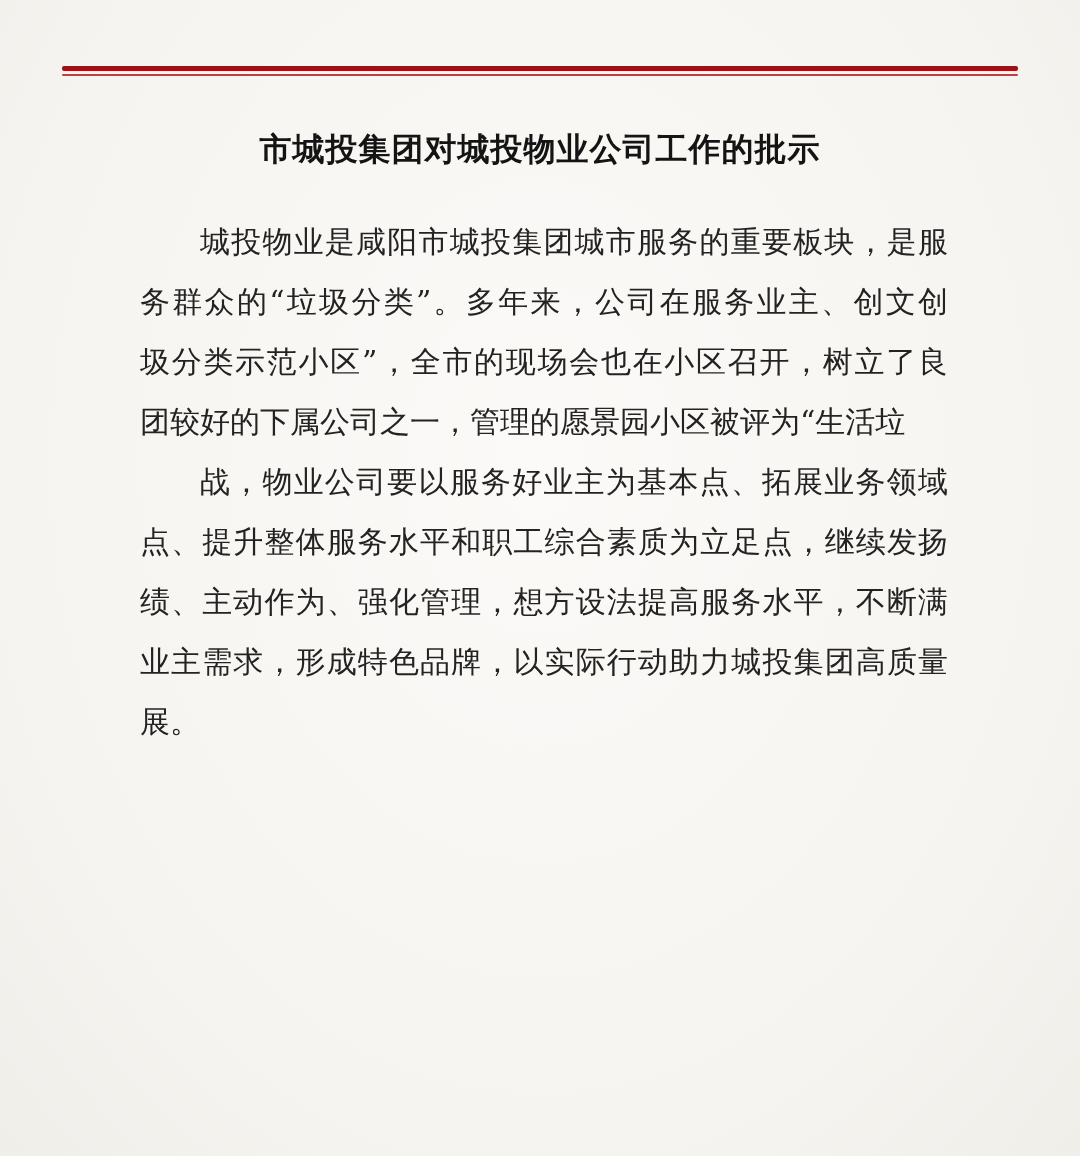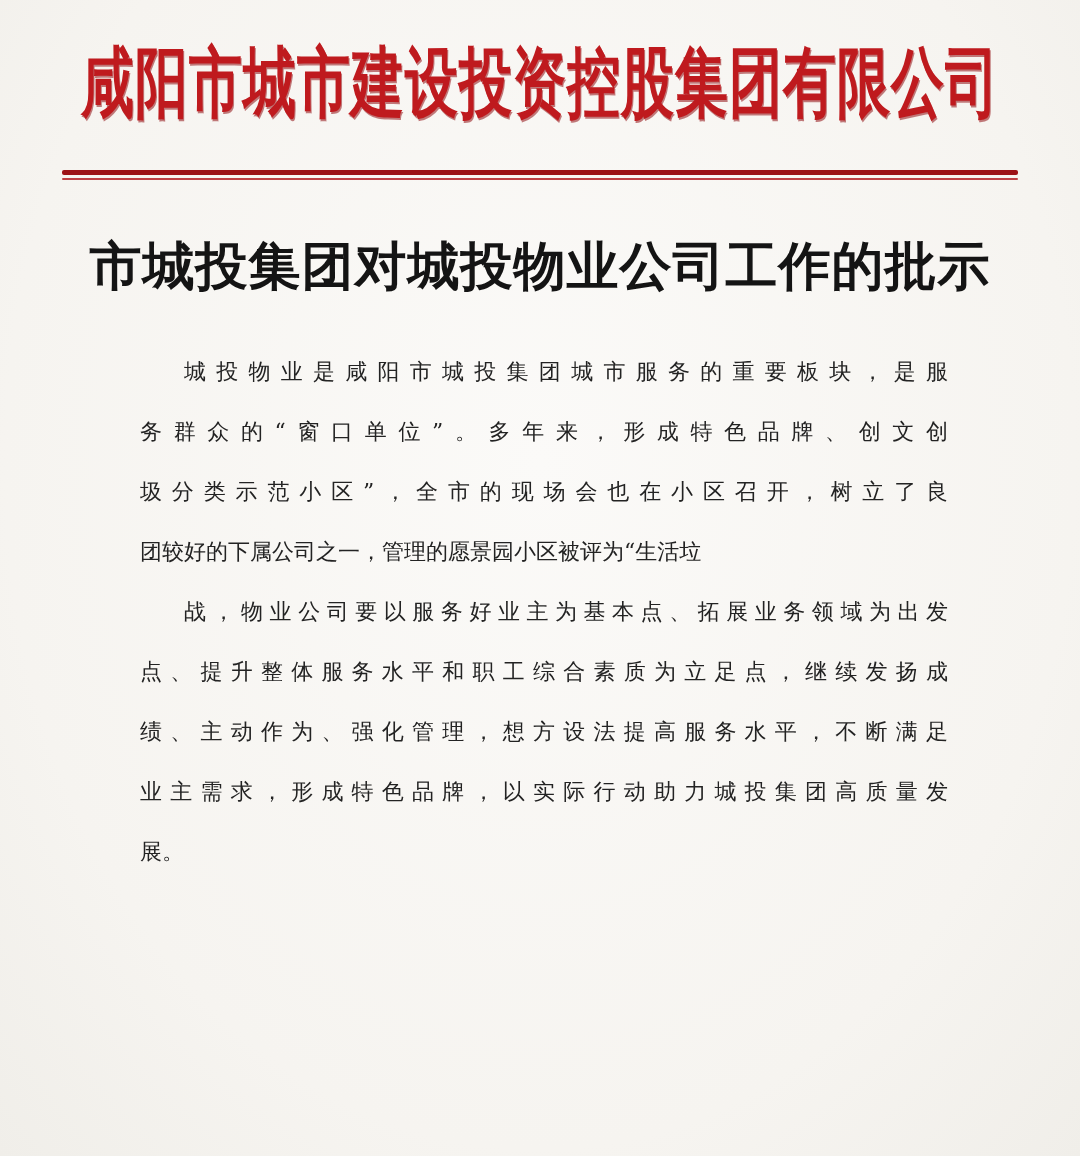--- a/index.html
+++ b/index.html
@@ -43,60 +43,57 @@
   }
   .divider .thin {
     height: 2px;
     margin-top: 3px;
     background: #bd4044;
     border-radius: 1px;
   }
   .doc-title {
     margin-top: 52px;
     text-align: center;
-    font-size: 52px;
+    font-size: 32px;
     font-weight: 900;
     color: #141414;
     letter-spacing: 1px;
   }
   .doc-body {
     margin: 40px 132px 0 140px;
-    font-size: 22px;
+    font-size: 30px;
     color: #232323;
     line-height: 60px;
   }
   .line {
     text-align: justify;
     text-align-last: justify;
     height: 60px;
     overflow: hidden;
   }
   .para .line:first-child { text-indent: 2em; }
   .para .line:last-child { text-align-last: left; }
 </style>
 </head>
 <body>
 
 <div class="page">
 
-  <div class="letterhead">
-    <span class="letterhead-text">咸阳市城市建设投资控股集团有限公司</span>
-  </div>
 
   <div class="divider">
     <div class="thick"></div>
     <div class="thin"></div>
   </div>
 
   <div class="doc-title">市城投集团对城投物业公司工作的批示</div>
 
   <div class="doc-body">
     <div class="para">
         <div class="line">城投物业是咸阳市城投集团城市服务的重要板块，是服</div>
-        <div class="line">务群众的“窗口单位”。多年来，形成特色品牌、创文创</div>
+        <div class="line">务群众的“垃圾分类”。多年来，公司在服务业主、创文创</div>
         <div class="line">圾分类示范小区”，全市的现场会也在小区召开，树立了良</div>
         <div class="line">团较好的下属公司之一，管理的愿景园小区被评为“生活垃</div>
       </div>
     <div class="para">
         <div class="line">战，物业公司要以服务好业主为基本点、拓展业务领域为出发</div>
         <div class="line">点、提升整体服务水平和职工综合素质为立足点，继续发扬成</div>
         <div class="line">绩、主动作为、强化管理，想方设法提高服务水平，不断满足</div>
         <div class="line">业主需求，形成特色品牌，以实际行动助力城投集团高质量发</div>
         <div class="line">展。</div>
       </div>

